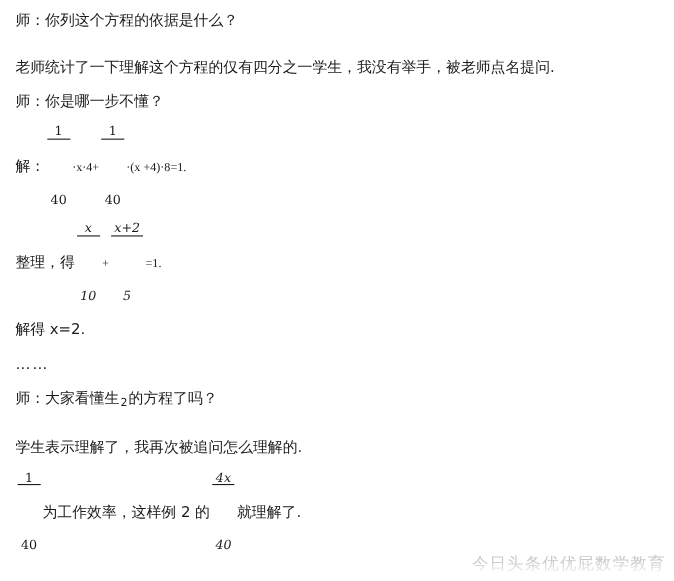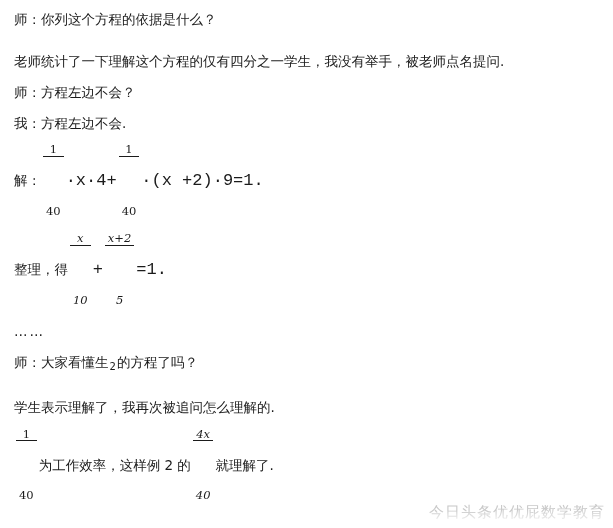--- a/index.html
+++ b/index.html
@@ -32,22 +32,22 @@
   .line.wrap {
     white-space: normal;
     margin-top: 24px;
   }
   .sub {
     font-size: 10px;
     vertical-align: sub;
     padding: 0 1px;
   }
   .mathtext {
-    font-family: Liberation Mono, monospace;
-    font-size: 17px;
+    font-family: Liberation Serif, serif;
+    font-size: 11px;
   }
   
   .frac {
     display: inline-block;
     vertical-align: middle;
     text-align: center;
     font-family: "DejaVu Serif", "Liberation Serif", serif;
     font-style: italic;
     font-size: 11.5px;
     line-height: 1.12;
@@ -99,31 +99,31 @@
 </head>
 <body>
 
 <div id="page">
 
   <p class="line">师：你列这个方程的依据是什么？</p>
 
 
   <p class="line wrap">老师统计了一下理解这个方程的仅有四分之一学生，我没有举手，被老师点名提问.</p>
 
-  <p class="line">师：方程左边不会？</p>
-
-  <p class="line">我：方程左边不会.</p>
+  <p class="line">师：你是哪一步不懂？</p>
 
 
 
 
-  <p class="line eqline"><span>解：</span><span class="frac upright"><span class="num">1</span><span class="den">40</span></span><span class="mathtext">·x·4+</span><span class="frac upright"><span class="num">1</span><span class="den">40</span></span><span class="mathtext">·(x +2)·9=1.</span></p>
+
+  <p class="line eqline"><span>解：</span><span class="frac upright"><span class="num">1</span><span class="den">40</span></span><span class="mathtext">·x·4+</span><span class="frac upright"><span class="num">1</span><span class="den">40</span></span><span class="mathtext">·(x +4)·8=1.</span></p>
 
   <p class="line eqline"><span>整理，得</span><span class="frac"><span class="num">x</span><span class="den">10</span></span><span class="mathtext">+</span><span class="frac"><span class="num">x+2</span><span class="den">5</span></span><span class="mathtext">=1.</span></p>
 
+  <p class="line">解得 x=2.</p>
 
   <p class="line dots">……</p>
 
   <p class="line"><span>师：大家看懂生</span><span class="sub">2</span><span>的方程了吗？</span></p>
 
   <p class="line wrap">学生表示理解了，我再次被追问怎么理解的.</p>
 
   <p class="line eqline"><span class="frac upright"><span class="num">1</span><span class="den">40</span></span><span>为工作效率，这样例 2 的</span><span class="frac"><span class="num">4x</span><span class="den">40</span></span><span>就理解了.</span></p>
 
   <p class="line wrap">适合的才是最好的，我以后在学习数学的过程中要养成批判、质疑的思维习惯.</p>

